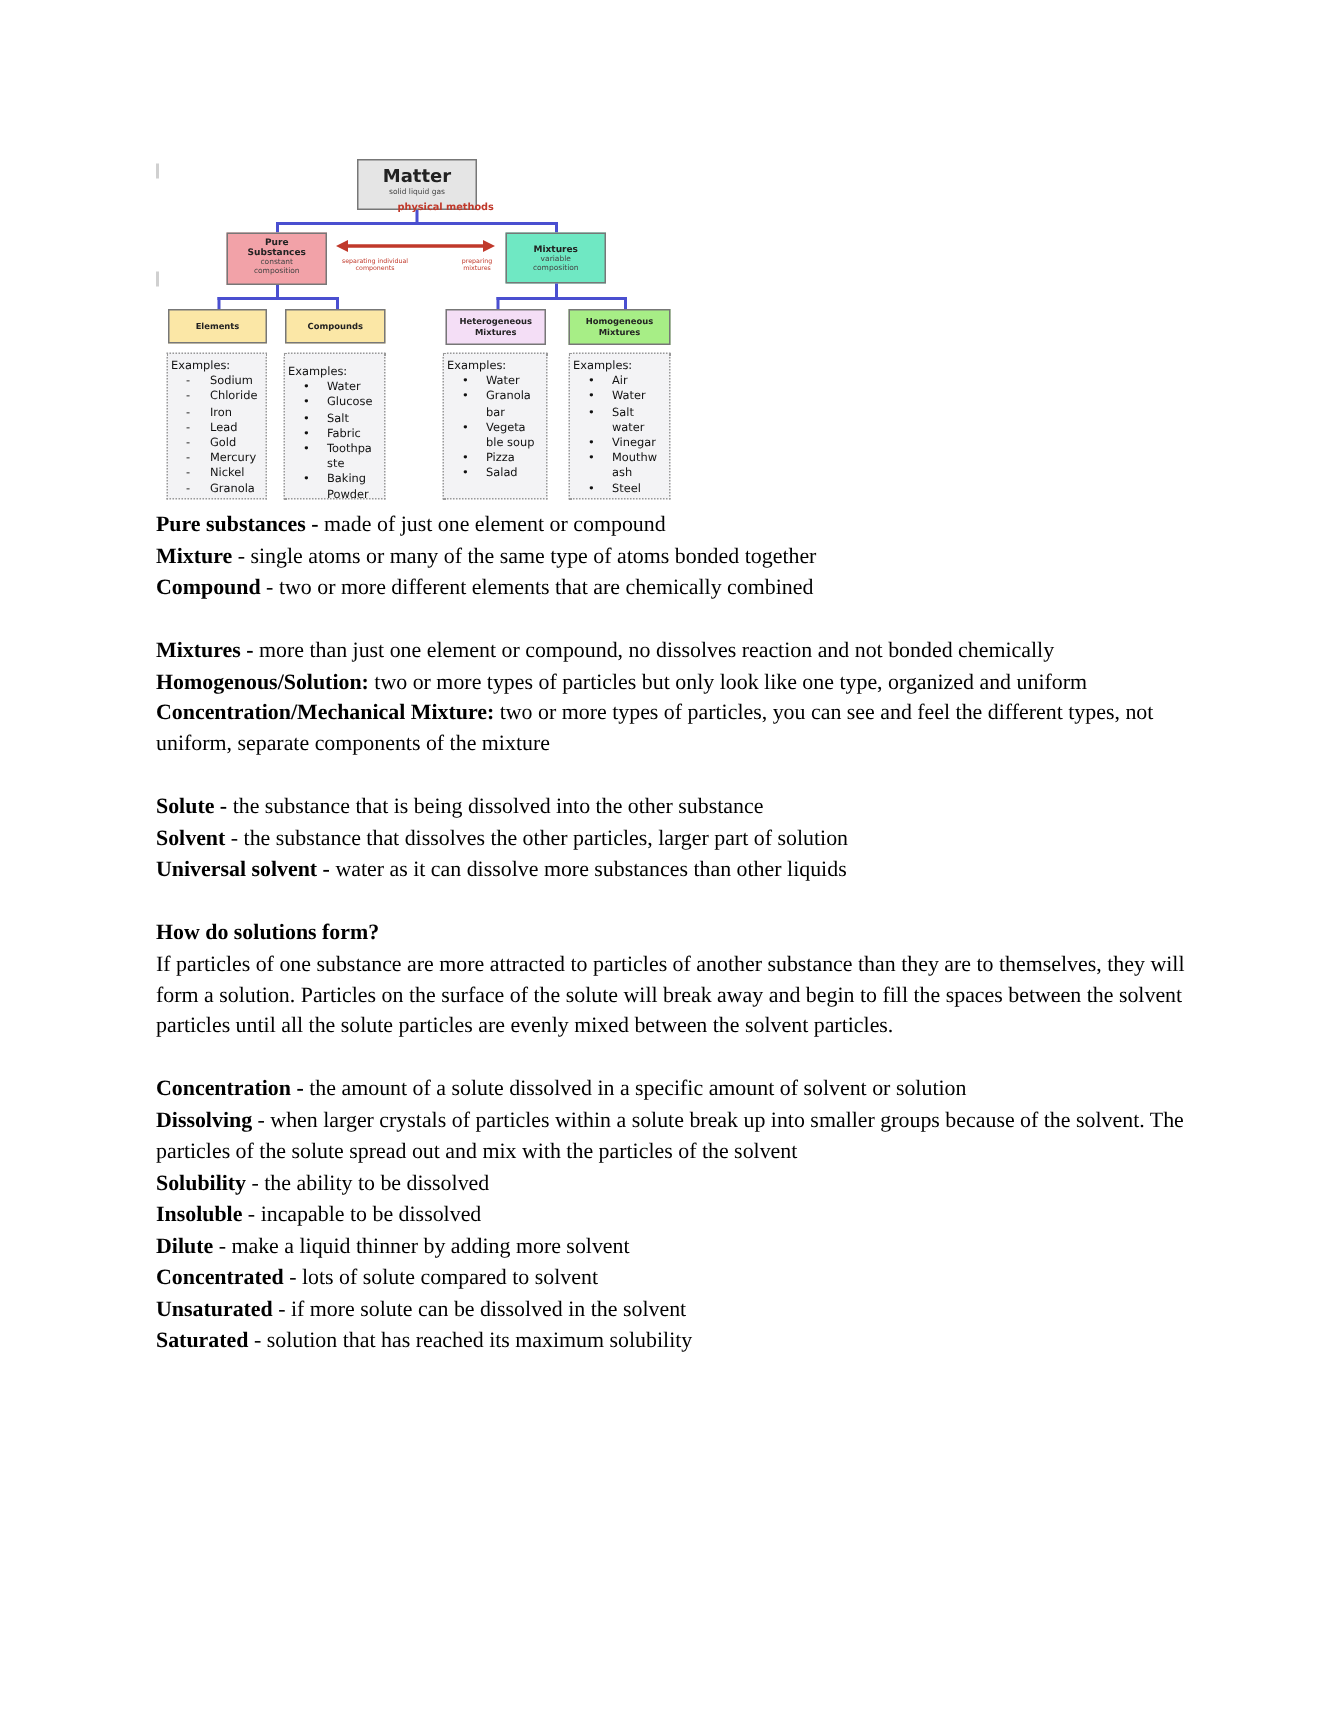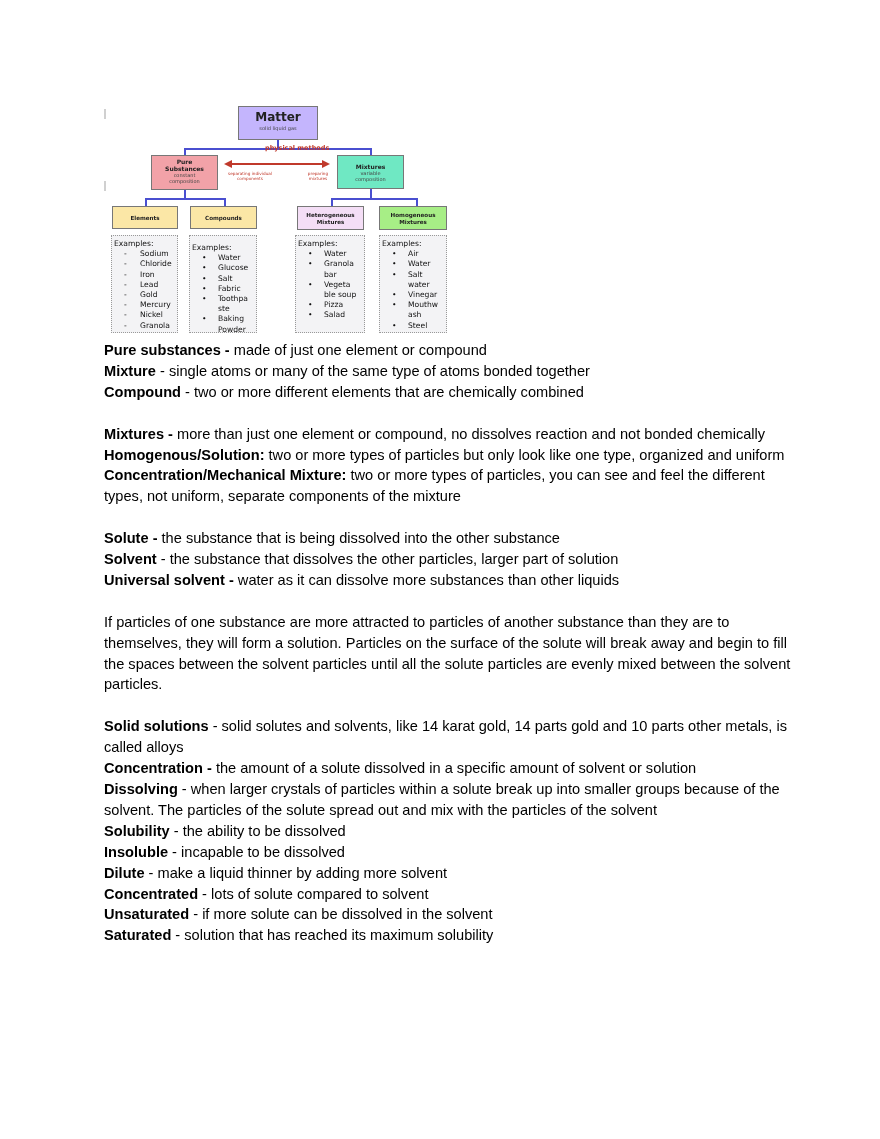--- a/index.html
+++ b/index.html
@@ -15,47 +15,47 @@
   .box .s { font-size: 5px; color: #444; line-height: 6px; }
   .line { position: absolute; background: #4a4fd0; }
   .arrow-label { position: absolute; font-family: "DejaVu Sans", sans-serif; font-size: 6.5px; font-weight: bold; color: #c0392b; }
   .note { position: absolute; font-family: "DejaVu Sans", sans-serif; font-size: 4.2px; color: #c0392b; text-align: center; line-height: 5px; }
   .exbox { position: absolute; box-sizing: border-box; border: 1.5px dotted #999; background: #f3f3f5;
            font-family: "DejaVu Sans", sans-serif; font-size: 7.6px; line-height: 10.2px; color: #111; padding: 3px 0 0 2px; overflow: hidden; }
   .exbox ul { list-style: none; margin: 0; padding: 0; }
   .exbox li { position: relative; padding-left: 26px; }
   .exbox li .b { position: absolute; left: 10px; top: 0; }
   .text { position: absolute; left: 104px; top: 340px; width: 690px; font-size: 14.6px; line-height: 20.9px; }
-  .text p { margin: 0; }
+  .text p { margin: 0; font-family: Liberation Serif, serif; }
   .text .gap { height: 20.9px; }
   .text b { font-weight: bold; }
 </style>
 </head>
 <body>
 
 <div class="diagram">
   <div class="mark" style="left:4px;top:9px;"></div>
   <div class="mark" style="left:4px;top:81px;"></div>
 
-  <div class="box" style="left:138px;top:6px;width:80px;height:34px;background:#c4b5fd;">
+  <div class="box" style="left:138px;top:6px;width:80px;height:34px;background:#e5e5e5;">
     <div class="t" style="font-size:12px;line-height:15px;margin-top:3px;">Matter</div>
     <div class="s" style="font-size:5px;">solid  liquid  gas</div>
   </div>
 
   <div class="line" style="left:177px;top:40px;width:1.5px;height:9px;"></div>
   <div class="line" style="left:84px;top:48px;width:186px;height:1.5px;"></div>
   <div class="line" style="left:84px;top:48px;width:1.5px;height:7px;"></div>
   <div class="line" style="left:270px;top:48px;width:1.5px;height:7px;"></div>
 
   <div class="box" style="left:51px;top:55px;width:67px;height:35px;background:#f2a2a8;">
     <div class="t" style="font-size:6px;line-height:7px;margin-top:2px;padding:0 10px;">Pure Substances</div>
     <div class="s" style="padding:0 12px;">constant composition</div>
   </div>
 
-  <div class="arrow-label" style="left:145px;top:44px;padding-left:20px;">physical methods</div>
+  <div class="arrow-label" style="left:145px;top:34px;padding-left:20px;">physical methods</div>
   <svg style="position:absolute;left:124px;top:59px;" width="106" height="10">
     <line x1="6" y1="5" x2="100" y2="5" stroke="#c0392b" stroke-width="2.2"></line>
     <polygon points="0,5 8,1 8,9" fill="#c0392b"></polygon>
     <polygon points="106,5 98,1 98,9" fill="#c0392b"></polygon>
   </svg>
   <div class="note" style="left:122px;top:71px;width:56px;">separating individual components</div>
   <div class="note" style="left:203px;top:71px;width:30px;">preparing mixtures</div>
 
   <div class="box" style="left:237px;top:55px;width:67px;height:34px;background:#6fe8c3;">
     <div class="t" style="font-size:6px;line-height:7px;margin-top:7px;">Mixtures</div>
@@ -138,23 +138,23 @@
   <p><b>Compound</b><span> - two or more different elements that are chemically combined</span></p>
   <div class="gap"></div>
   <p><b>Mixtures -</b><span> more than just one element or compound, no dissolves reaction and not bonded chemically</span></p>
   <p><b>Homogenous/Solution:</b><span> two or more types of particles but only look like one type, organized and uniform</span></p>
   <p><b>Concentration/Mechanical Mixture:</b><span> two or more types of particles, you can see and feel the different types, not uniform, separate components of the mixture</span></p>
   <div class="gap"></div>
   <p><b>Solute -</b><span> the substance that is being dissolved into the other substance</span></p>
   <p><b>Solvent</b><span> - the substance that dissolves the other particles, larger part of solution</span></p>
   <p><b>Universal solvent -</b><span> water as it can dissolve more substances than other liquids</span></p>
   <div class="gap"></div>
+  <p><b>How do solutions form?</b></p>
   <p>If particles of one substance are more attracted to particles of another substance than they are to themselves, they will form a solution. Particles on the surface of the solute will break away and begin to fill the spaces between the solvent particles until all the solute particles are evenly mixed between the solvent particles.</p>
   <div class="gap"></div>
-  <p><b>Solid solutions</b><span> - solid solutes and solvents, like 14 karat gold, 14 parts gold and 10 parts other metals, is called alloys</span></p>
   <p><b>Concentration -</b><span> the amount of a solute dissolved in a specific amount of solvent or solution</span></p>
   <p><b>Dissolving</b><span> - when larger crystals of particles within a solute break up into smaller groups because of the solvent. The particles of the solute spread out and mix with the particles of the solvent</span></p>
   <p><b>Solubility</b><span> - the ability to be dissolved</span></p>
   <p><b>Insoluble</b><span> - incapable to be dissolved</span></p>
   <p><b>Dilute</b><span> - make a liquid thinner by adding more solvent</span></p>
   <p><b>Concentrated</b><span> - lots of solute compared to solvent</span></p>
   <p><b>Unsaturated</b><span> - if more solute can be dissolved in the solvent</span></p>
   <p><b>Saturated</b><span> - solution that has reached its maximum solubility</span></p>
 </div>
 

